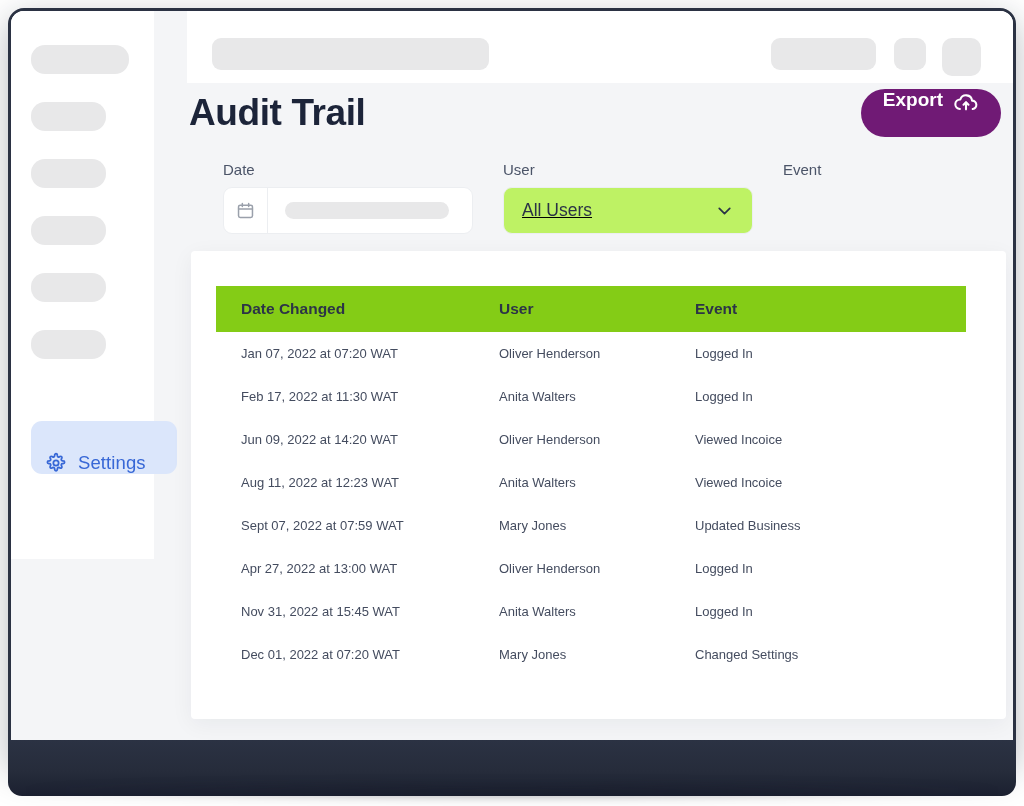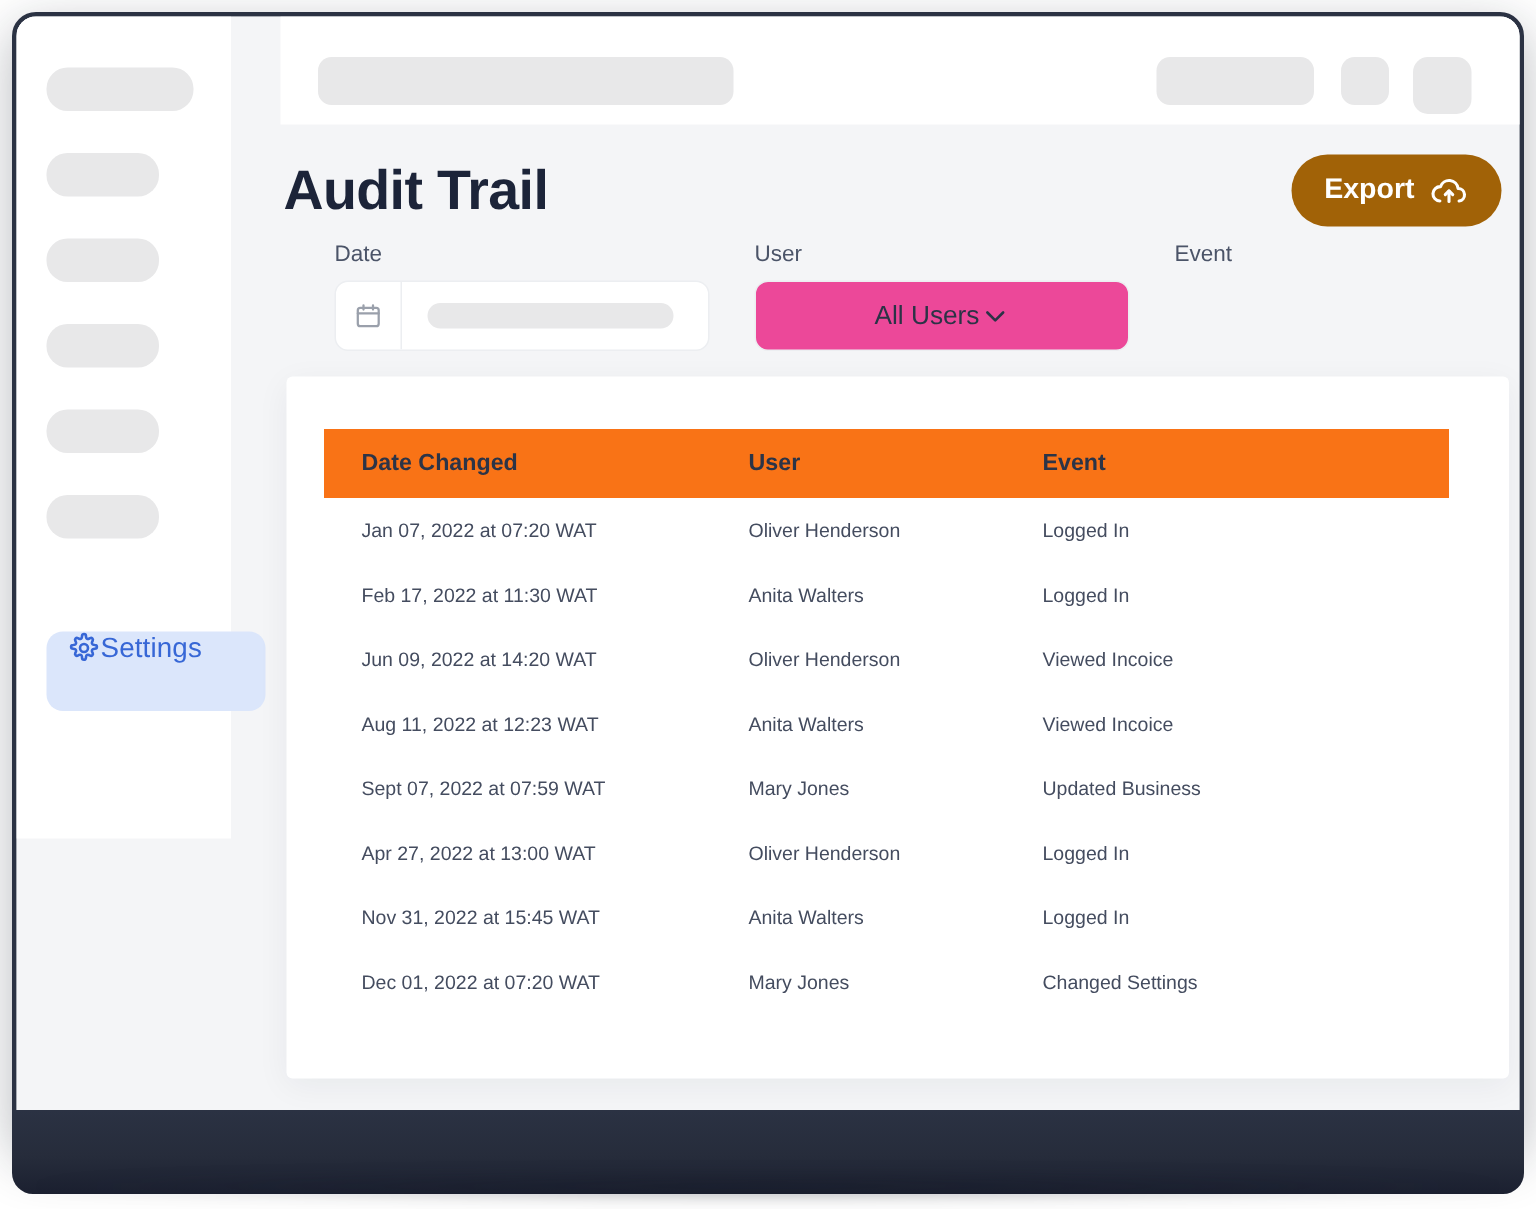--- a/index.html
+++ b/index.html
@@ -80,21 +80,22 @@
 
   .settings-item {
     position: absolute;
     left: 20px;
     top: 410px;
     width: 146px;
     height: 53px;
     border-radius: 11px;
     background: #dbe6fb;
     display: flex;
-    align-items: flex-start;
+    align-items: flex-end;
+    gap: 11px;
     padding-left: 14px;
     cursor: pointer;
   }
   .settings-label {
     color: #3767d6;
     font-size: 18.5px;
     letter-spacing: .1px;
   }
   .gear-icon { width: 22px; height: 22px; display: block; }
 
@@ -117,41 +118,41 @@
   .main {
     position: absolute;
     left: 176px;
     top: 72px;
     width: 832px;
     height: 684px;
   }
 
   .page-head {
     position: absolute;
-    left: 2px; top: 20px;
+    left: 2px; top: 6px;
     width: 812px;
     display: flex;
     align-items: center;
     justify-content: space-between;
   }
   .page-title {
     font-size: 37px;
     font-weight: bold;
     color: #1c2439;
     letter-spacing: -.4px;
   }
 
   .export-btn {
     display: inline-flex;
-    align-items: center;
+    align-items: flex-start;
     gap: 10px;
     height: 48px;
     padding: 0 22px;
     border-radius: 24px;
-    background: #a16207;
+    background: #701a75;
     border: none;
     cursor: pointer;
     color: #ffffff;
     font-size: 19px;
     font-weight: bold;
     font-family: "Liberation Sans", sans-serif;
   }
   .cloud-icon { width: 26px; height: 26px; display: block; }
 
   
@@ -191,27 +192,28 @@
     margin-left: 17px;
     width: 164px;
     height: 17px;
     border-radius: 9px;
     background: #e8e8e9;
   }
 
   .select-box {
     display: flex;
     align-items: center;
-    justify-content: center;
+    justify-content: space-between;
     height: 47px;
     padding: 0 17px 0 18px;
-    background: #ec4899;
+    background: #bef264;
     border: 1px solid #eceef1;
     border-radius: 9px;
     cursor: pointer;
+    text-decoration: underline;
   }
   .select-value {
     font-size: 17.5px;
     color: #2b3346;
   }
   .chev-icon { width: 21px; height: 21px; display: block; }
 
   
   .table-card {
     position: absolute;
@@ -222,21 +224,21 @@
     border-radius: 4px;
     box-shadow: 0 5px 22px rgba(26,34,52,.055);
   }
   .audit-table {
     position: absolute;
     left: 25px; top: 35px;
     width: 750px;
     border-collapse: collapse;
   }
   .audit-table thead th {
-    background: #f97316;
+    background: #84cc16;
     text-align: left;
     font-size: 15.5px;
     font-weight: bold;
     color: #2c3447;
     padding: 14px 0 14px 25px;
   }
   .audit-table thead th:first-child { padding-left: 25px; }
   .audit-table td {
     font-size: 13px;
     color: #444c5f;

